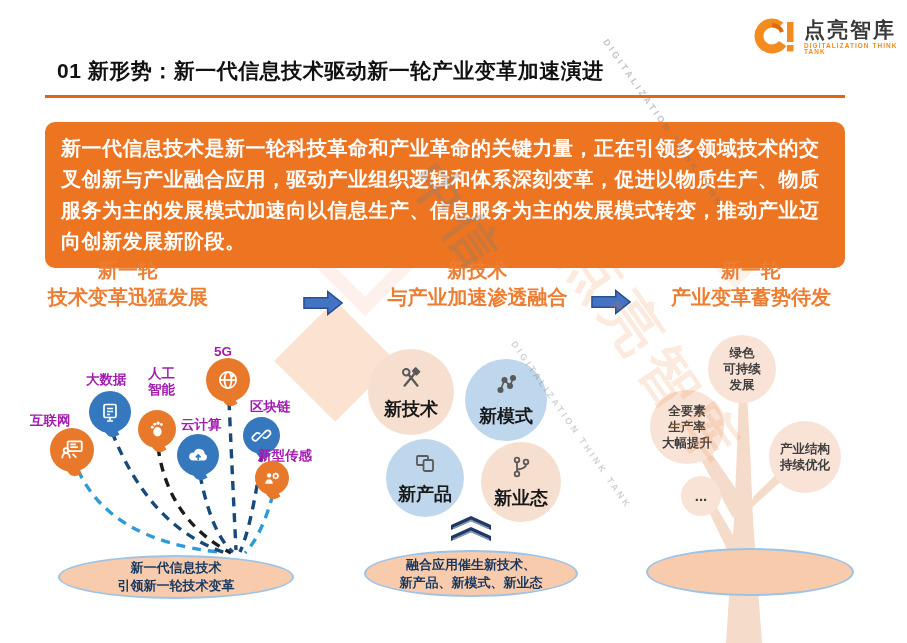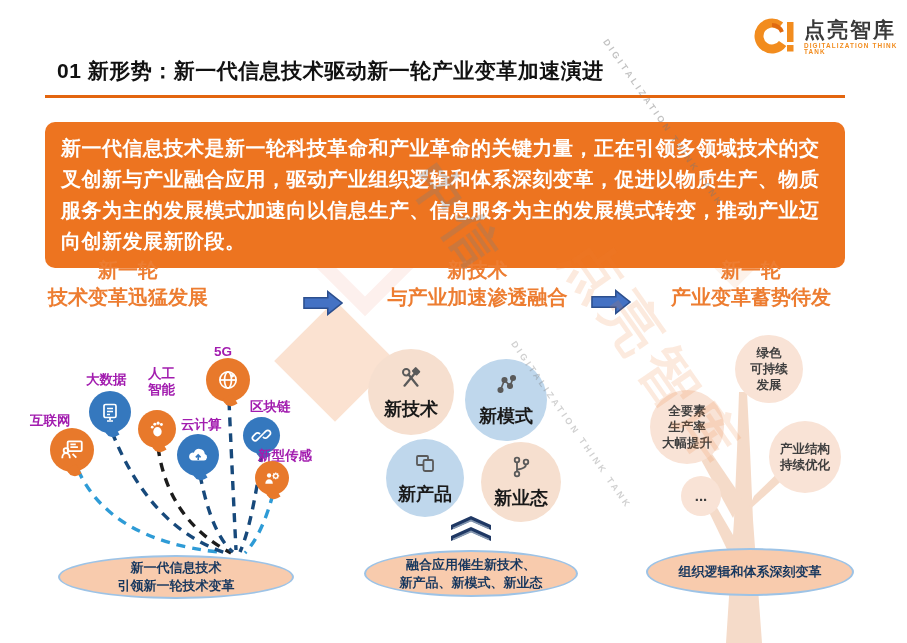--- a/index.html
+++ b/index.html
@@ -259,21 +259,21 @@
 
   <svg class="tree-svg" width="260" height="315">
     <g fill="#F5DBC9">
       <polygon points="106,313 142,313 133,190 130,120 127,62 119,62 117,120 114,190"></polygon>
       <polygon points="113,188 122,168 84,112 75,119"></polygon>
       <polygon points="127,182 134,166 174,127 180,134"></polygon>
       <polygon points="115,236 123,222 96,176 89,182"></polygon>
     </g>
   </svg>
 
-  <div class="fruit" style="left:735px;top:335px;width:68px;height:68px;">
+  <div class="fruit" style="left:708px;top:335px;width:68px;height:68px;">
     <span>绿色</span>
     <span>可持续</span>
     <span>发展</span>
   </div>
   <div class="fruit" style="left:650px;top:390px;width:74px;height:74px;">
     <span>全要素</span>
     <span>生产率</span>
     <span>大幅提升</span>
   </div>
   <div class="fruit" style="left:769px;top:421px;width:72px;height:72px;">
@@ -286,21 +286,20 @@
 
   <div class="callout" style="left:58px;top:555px;width:232px;height:40px;">
     <span>新一代信息技术</span>
     <span>引领新一轮技术变革</span>
   </div>
   <div class="callout" style="left:364px;top:550px;width:210px;height:43px;">
     <span>融合应用催生新技术、</span>
     <span>新产品、新模式、新业态</span>
   </div>
   <div class="callout" style="left:646px;top:548px;width:204px;height:44px;">
-    <span>组织逻辑和体系深刻变革</span>
   </div>
 
   <div class="wm wm-cn">中信</div>
   <div class="wm wm-brand">点亮智库</div>
   <div class="wm wm-en1">DIGITALIZATION THINK TANK</div>
   <div class="wm wm-en2">DIGITALIZATION THINK TANK</div>
 
 </div>
 
 </body></html>

